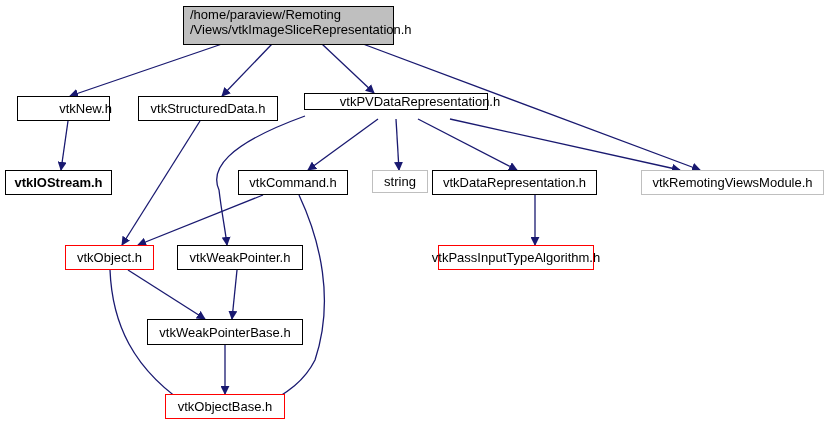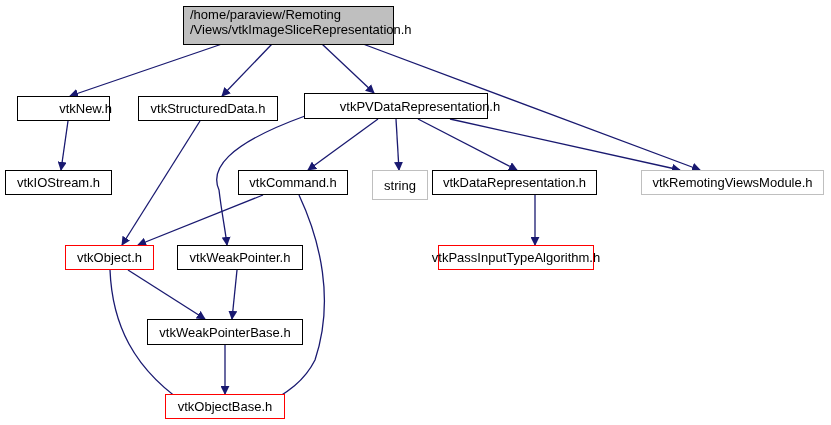--- a/index.html
+++ b/index.html
@@ -43,30 +43,30 @@
   <div class="node root" id="n-root" style="left:175px;top:6px;width:211px;height:39px;margin-left:8px;">
     <span>/home/paraview/Remoting</span>
     <span>/Views/vtkImageSliceRepresentation.h</span>
   </div>
   <div class="node" id="n-vtkNew" style="left:17px;top:96px;width:93px;height:25px;padding-left:44px;">
       <span>vtkNew.h</span>
     </div>
   <div class="node" id="n-vtkStructuredData" style="left:138px;top:96px;width:140px;height:25px;">
       <span>vtkStructuredData.h</span>
     </div>
-  <div class="node" id="n-vtkPVDataRepresentation" style="left:304px;top:93px;width:184px;height:26px;padding-left:48px;">
+  <div class="node" id="n-vtkPVDataRepresentation" style="left:304px;top:93px;width:184px;height:17px;padding-left:48px;">
       <span>vtkPVDataRepresentation.h</span>
     </div>
-  <div class="node" id="n-vtkIOStream" style="left:5px;top:170px;width:107px;height:25px;">
+  <div class="node" id="n-vtkIOStream" style="left:5px;top:170px;width:107px;height:25px;font-weight:bold;">
       <span>vtkIOStream.h</span>
     </div>
   <div class="node" id="n-vtkCommand" style="left:238px;top:170px;width:110px;height:25px;">
       <span>vtkCommand.h</span>
     </div>
-  <div class="node gray" id="n-string" style="left:372px;top:170px;width:56px;height:30px;">
+  <div class="node gray" id="n-string" style="left:372px;top:170px;width:56px;height:23px;">
       <span>string</span>
     </div>
   <div class="node" id="n-vtkDataRepresentation" style="left:432px;top:170px;width:165px;height:25px;">
       <span>vtkDataRepresentation.h</span>
     </div>
   <div class="node gray" id="n-vtkRemotingViewsModule" style="left:641px;top:170px;width:183px;height:25px;">
       <span>vtkRemotingViewsModule.h</span>
     </div>
   <div class="node red" id="n-vtkObject" style="left:65px;top:245px;width:89px;height:25px;">
       <span>vtkObject.h</span>

